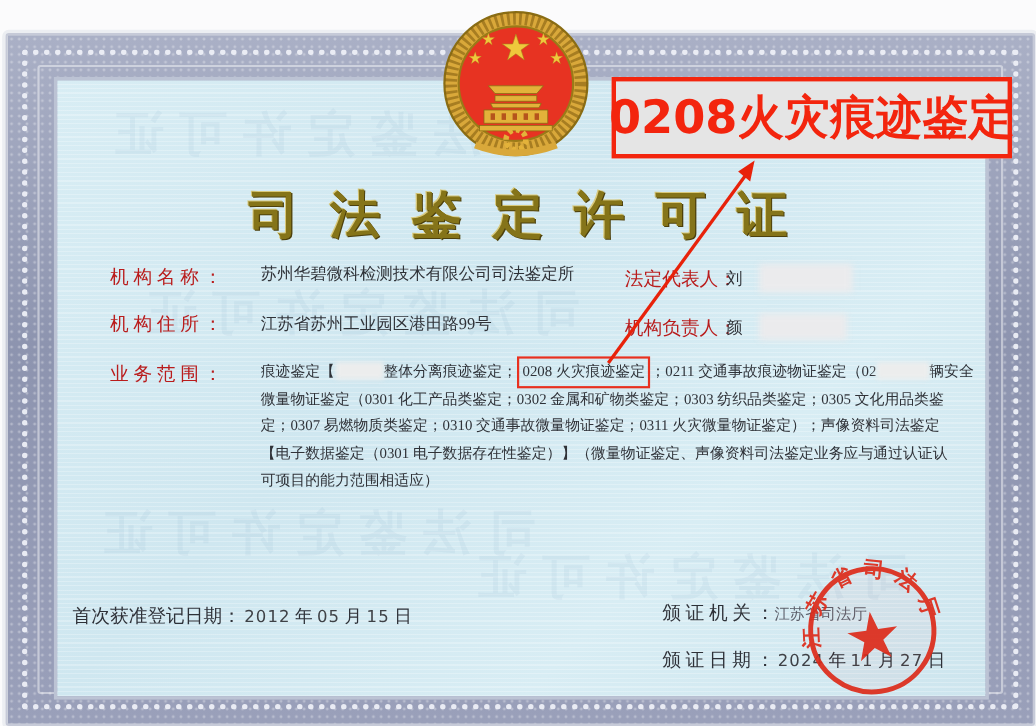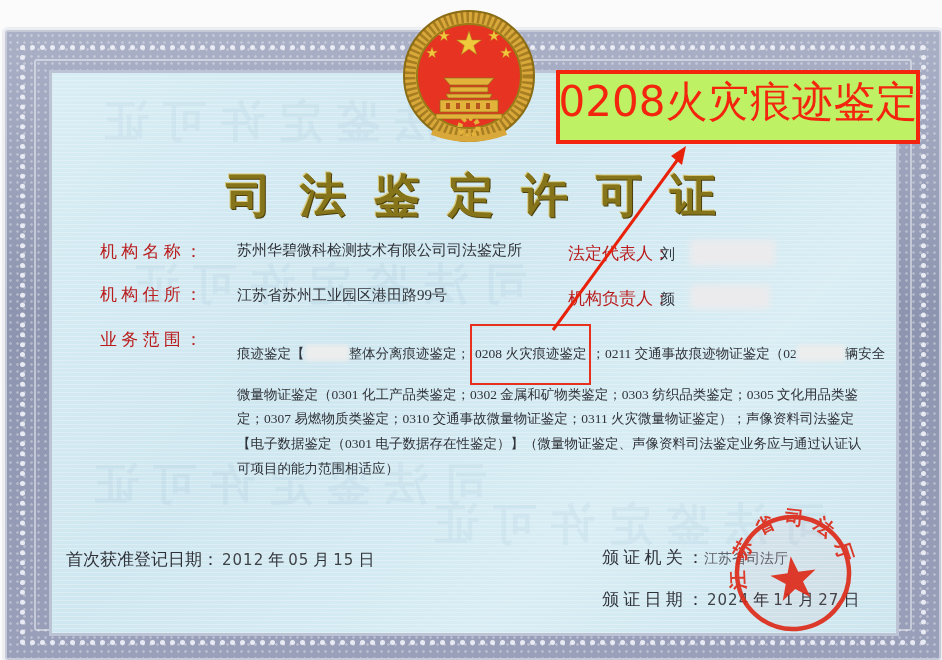--- a/index.html
+++ b/index.html
@@ -23,30 +23,30 @@
   .wm{position:absolute;font-size:44px;letter-spacing:14px;color:rgba(58,110,165,.055);
       white-space:nowrap;font-weight:bold;transform:scaleX(-1);}
   
   .title{position:absolute;left:0;top:165px;width:942px;text-align:center;
          font-size:46px;font-weight:bold;letter-spacing:28px;color:#857419;
          text-shadow:1px 1px 0 #4d400c,-1px -1px 0 #d8c97c;text-indent:28px;}
   
   .lbl{position:absolute;font-size:17px;color:#b91c1c;white-space:nowrap;}
   .val{position:absolute;font-size:15px;color:#2f3238;line-height:21px;}
   .scope-line{white-space:nowrap;font-size:13.5px;line-height:24.7px;color:#2f3238;}
-  .box0208{display:inline-block;border:2px solid #e8301f;padding:16px 3px;margin:-2px 0;}
+  .box0208{display:inline-block;border:2px solid #e8301f;padding:0 3px;margin:-2px 0;}
   .blur-inline{display:inline-block;vertical-align:-3px;height:16px;background:#eceded;
                border-radius:2px;filter:blur(2px);}
   .redact{position:absolute;background:#ebebed;border-radius:2px;filter:blur(3px);}
   .num{font-family:"DejaVu Sans",sans-serif;font-size:15px;color:#3f4247;letter-spacing:1px;padding:0 3px;}
   .cjk{font-size:16px;padding:0 1px;}
   .dateline{position:absolute;white-space:nowrap;font-size:17px;}
   
-  .callout{position:absolute;left:556px;top:70px;width:356px;height:66px;background:#bef264;
-           border:4px solid #f3250e;z-index:8;display:flex;justify-content:center;}
+  .callout{position:absolute;left:556px;top:70px;width:356px;height:66px;background:#e5e5e5;
+           border:4px solid #f3250e;z-index:8;display:flex;align-items:center;justify-content:center;font-weight:bold;}
   .callout span{font-family:"DejaVu Sans",sans-serif;font-size:42px;color:#f3250e;white-space:nowrap;}
   .overlay{position:absolute;left:0;top:0;width:942px;height:660px;z-index:7;pointer-events:none;}
   .seal{position:absolute;left:718px;top:498px;z-index:5;opacity:.92;}
   .emblem{position:absolute;left:400px;top:6px;z-index:6;}
   .content{position:absolute;inset:0;z-index:3;}
 </style>
 </head>
 <body>
 
 <div class="page">

